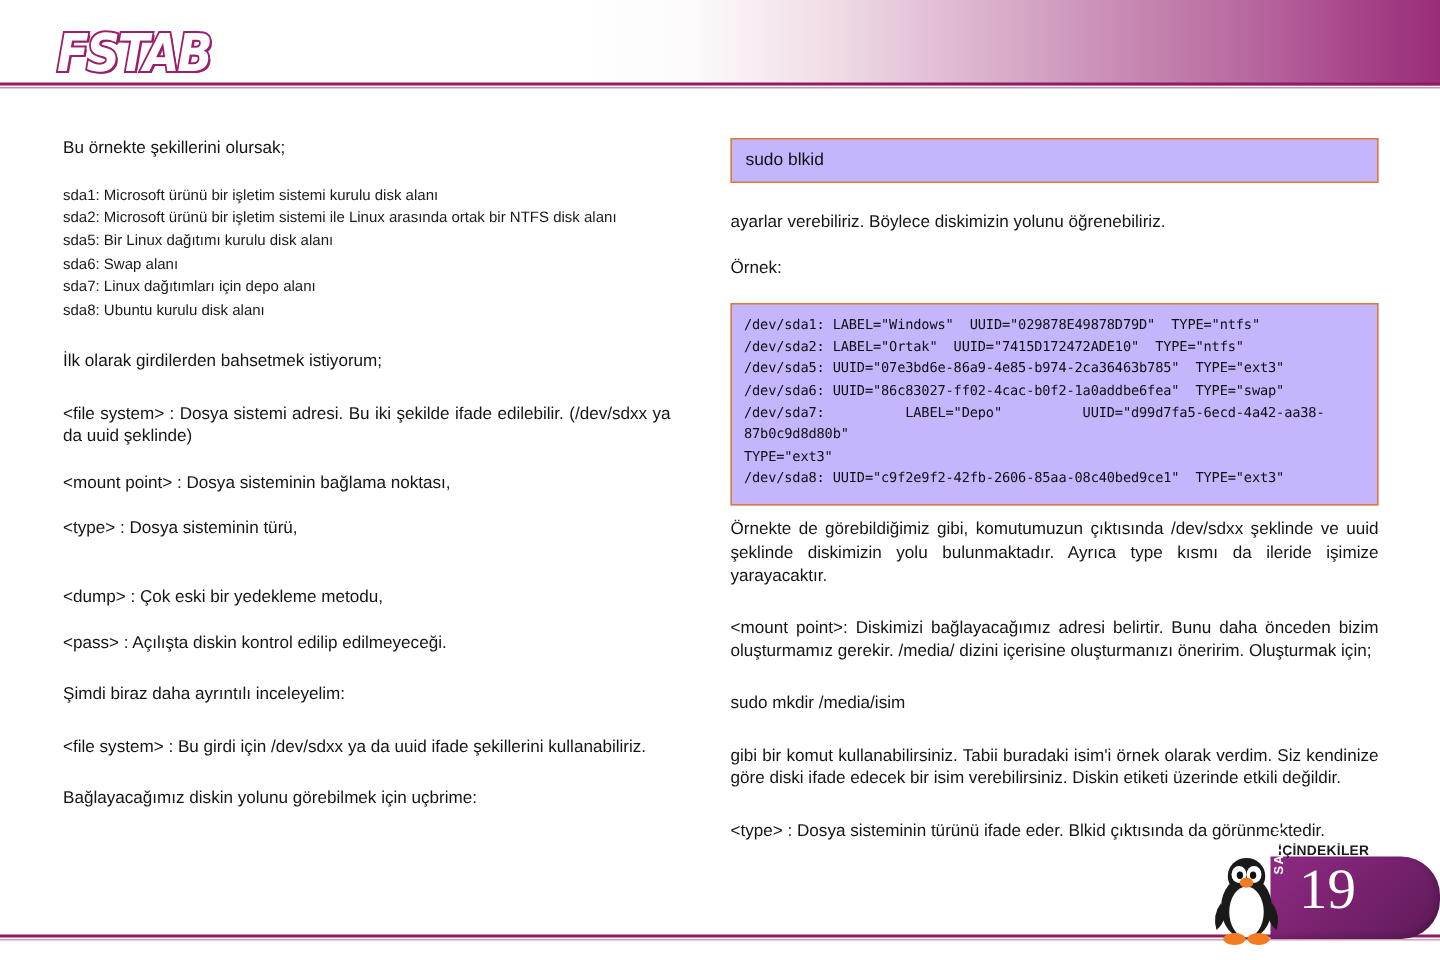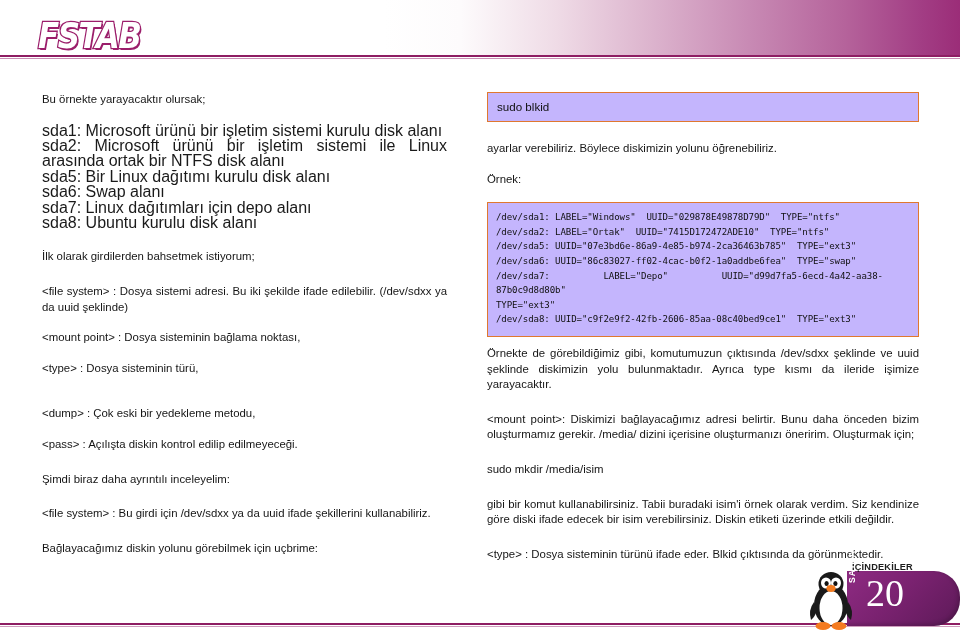--- a/index.html
+++ b/index.html
@@ -71,21 +71,21 @@
     font-size: 11.4px;
     line-height: 15.6px;
     color: #151515;
   }
   .just { text-align: justify; }
   .gap-sm { height: 9px; }
   .gap-md { height: 15px; }
   .gap-lg { height: 19px; }
 
   .list-line {
-    font-size: 16px;
+    font-size: 10px;
     line-height: 15.4px;
   }
   .list-just { text-align: justify; }
 
   
   .codebox {
     background: #c4b5fd;
     border: 1.3px solid #e0782f;
     padding: 6px 9px 7px 9px;
   }
@@ -167,21 +167,21 @@
 
 <div id="page">
 
   <div class="header"></div>
   <div class="header-rule"></div>
   <div class="header-rule2"></div>
   <div class="logo">FSTAB</div>
 
   <div class="col col-left">
 
-    <div class="p">Bu örnekte yarayacaktır olursak;</div>
+    <div class="p">Bu örnekte şekillerini olursak;</div>
     <div class="gap-md"></div>
 
     <div>
       <div class="list-line">sda1: Microsoft ürünü bir işletim sistemi kurulu disk alanı</div>
       <div class="list-line list-just">sda2: Microsoft ürünü bir işletim sistemi ile Linux arasında ortak bir NTFS disk alanı</div>
       <div class="list-line">sda5: Bir Linux dağıtımı kurulu disk alanı</div>
       <div class="list-line">sda6: Swap alanı</div>
       <div class="list-line">sda7: Linux dağıtımları için depo alanı</div>
       <div class="list-line">sda8: Ubuntu kurulu disk alanı</div>
     </div>
@@ -243,21 +243,21 @@
     <div class="p just">&lt;type&gt; : Dosya sisteminin türünü ifade eder. Blkid çıktısında da görünmektedir.</div>
   </div>
 
   <div class="footer-rule"></div>
   <div class="footer-rule2"></div>
 
   <div class="badge-wrap">
     <div class="badge-body"></div>
     <div class="badge-contents">İÇİNDEKİLER</div>
     <div class="badge-sayfa">SAYFA</div>
-    <div class="badge-num">20</div>
+    <div class="badge-num">19</div>
 
     <svg class="tux" viewBox="0 0 62 62">
       <ellipse cx="31" cy="14" rx="12.5" ry="12" fill="#1a1a1a"></ellipse>
       <ellipse cx="31" cy="35" rx="17" ry="21" fill="#1a1a1a"></ellipse>
       <ellipse cx="31" cy="38" rx="11.5" ry="17" fill="#ffffff"></ellipse>
       <ellipse cx="26" cy="13" rx="5" ry="5.6" fill="#ffffff"></ellipse>
       <ellipse cx="36" cy="13" rx="5" ry="5.6" fill="#ffffff"></ellipse>
       <ellipse cx="26.6" cy="13.5" rx="2.1" ry="2.5" fill="#111111"></ellipse>
       <ellipse cx="35.4" cy="13.5" rx="2.1" ry="2.5" fill="#111111"></ellipse>
       <ellipse cx="31" cy="18.5" rx="4.6" ry="3.4" fill="#f47b20"></ellipse>

